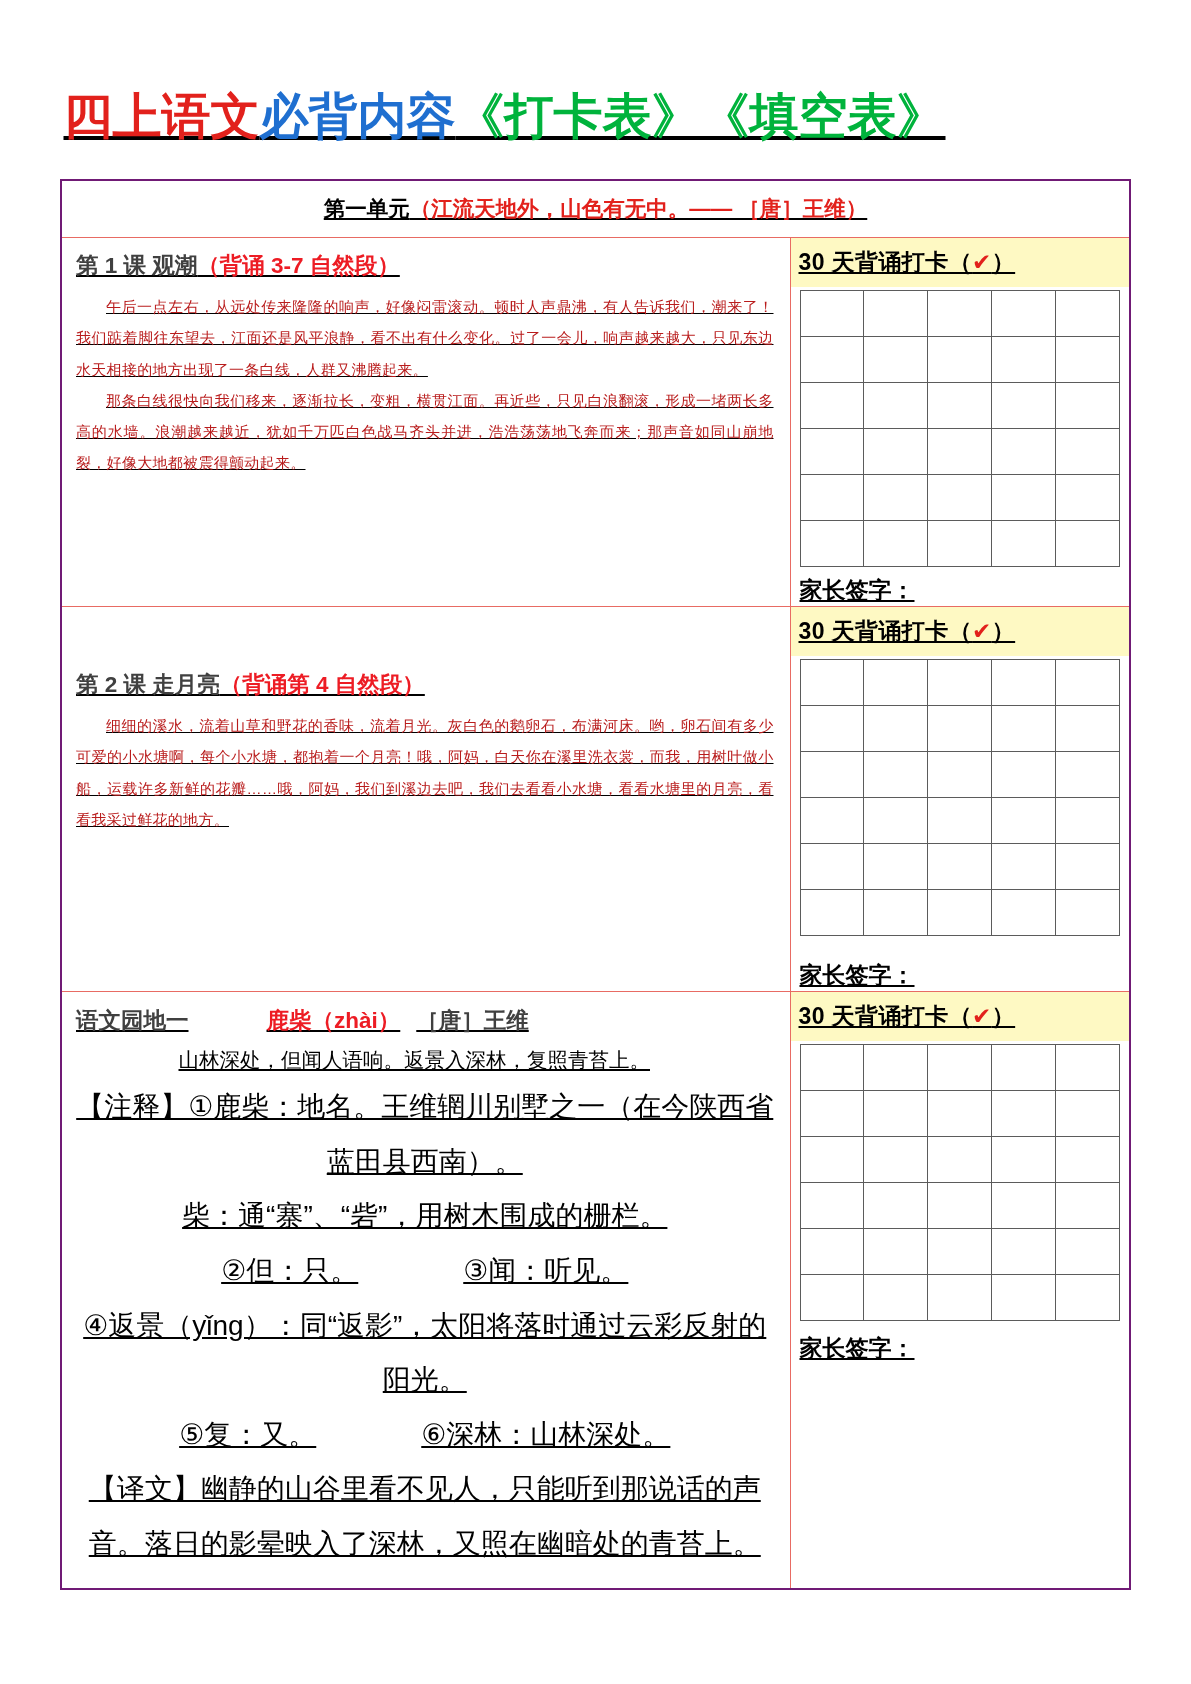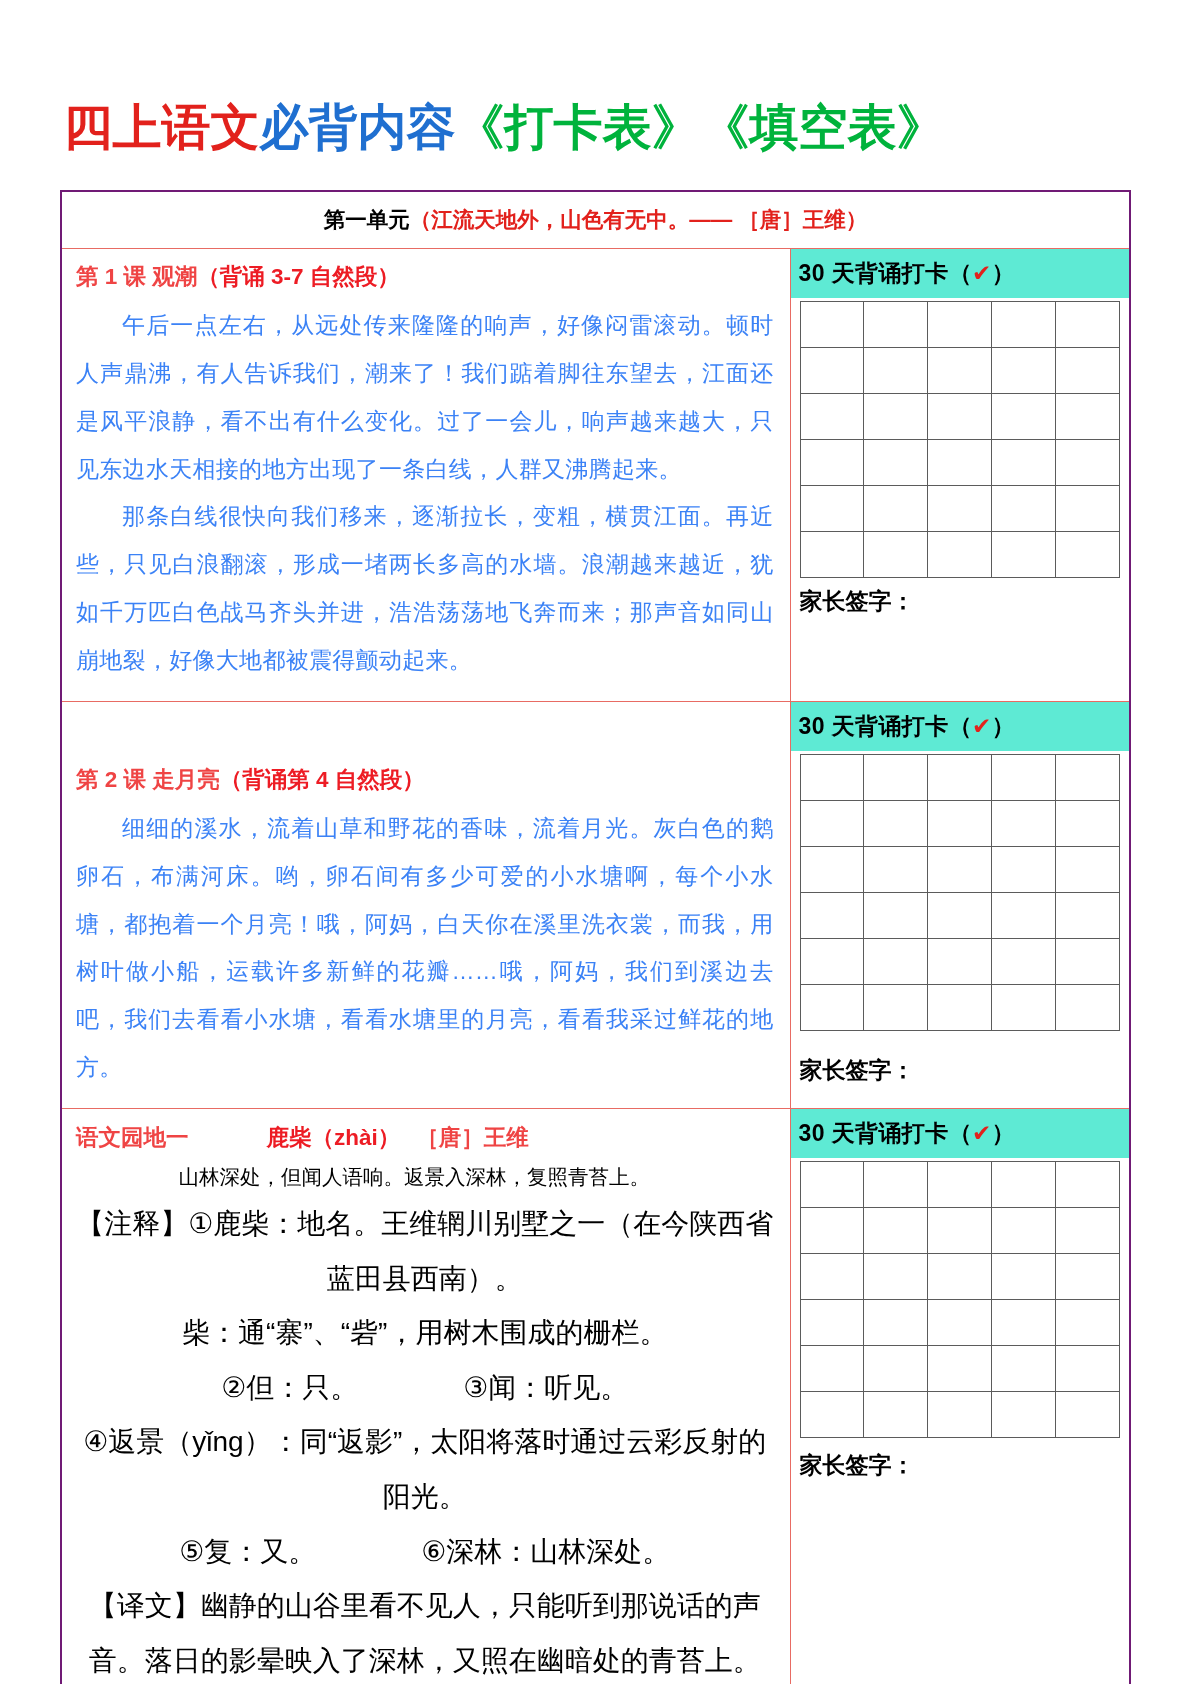--- a/index.html
+++ b/index.html
@@ -12,22 +12,23 @@
     height: 1684px;
     font-family: "Liberation Sans", "DejaVu Sans", sans-serif;
     color: #000000;
     position: relative;
     overflow: hidden;
   }
   .page {
     width: 1009px;
     height: 1684px;
     box-sizing: border-box;
-    padding: 11px 60px;
+    padding: 0 60px;
     position: relative;
+    text-decoration: underline;
   }
 
   
   .doc-title {
     text-align: center;
     font-size: 49px;
     font-weight: 700;
     letter-spacing: 0px;
     line-height: 1;
     padding-top: 92px;
@@ -66,26 +67,26 @@
 
   
   .lesson-cell { padding: 14px 16px 16px 14px !important; }
   .lesson-head {
     font-size: 22.5px;
     font-weight: 700;
     line-height: 1.25;
     margin-bottom: 11px;
     white-space: nowrap;
   }
-  .lh-green { color: #ef4444; }
+  .lh-green { color: #404040; }
   .lh-red   { color: #ed1c24; }
   .body-text {
-    font-size: 23px;
+    font-size: 15px;
     line-height: 2.08;
-    color: #3b82f6;
+    color: #b91c1c;
     text-align: justify;
     text-justify: inter-ideograph;
     letter-spacing: 0.3px;
   }
   .body-text p { margin: 0; }
   .indent { text-indent: 2em; }
 
   
   .poem-head {
     font-size: 22.5px;
@@ -111,21 +112,21 @@
   
   .card-cell { padding: 0 !important; position: relative; }
   .card-inner {
     padding: 0 9px 0 9px;
     height: 100%;
     box-sizing: border-box;
     display: flex;
     flex-direction: column;
   }
   .card-head {
-    background: #5eead4;
+    background: #fef9c3;
     font-size: 23px;
     font-weight: 700;
     color: #000;
     padding: 9px 6px 9px 8px;
     white-space: nowrap;
     letter-spacing: 0.4px;
     margin: 0 -9px;
   }
   .card-head .check { color: #e2211c; font-size: 23px; }
   .grid {

